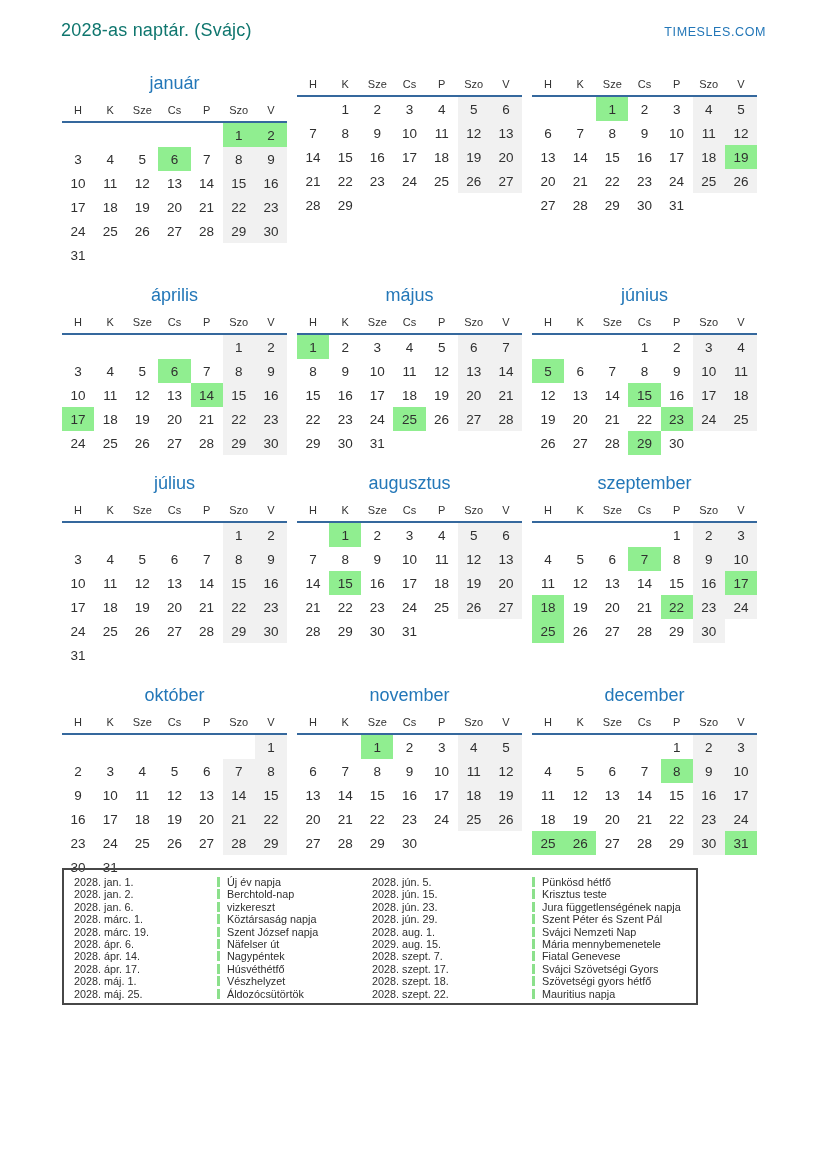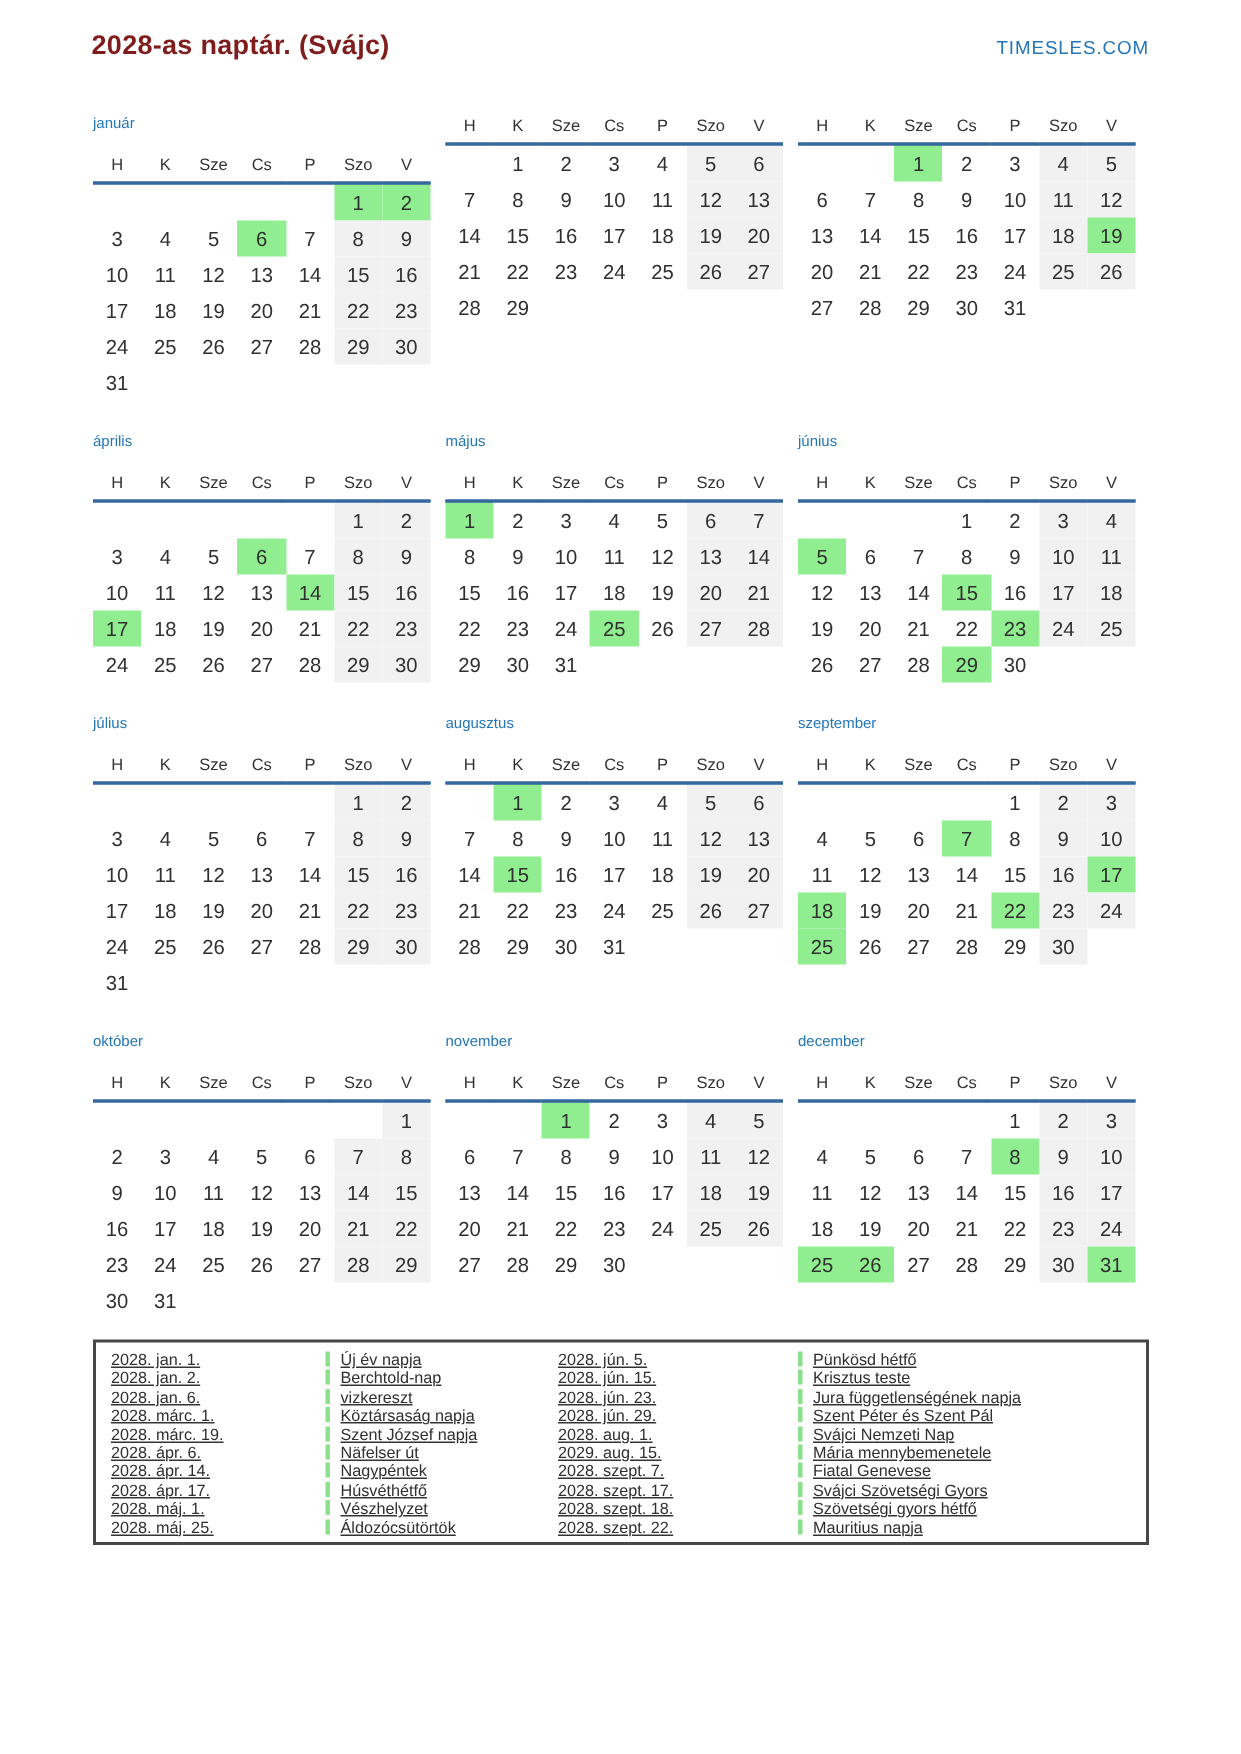--- a/index.html
+++ b/index.html
@@ -11,52 +11,52 @@
     --text:#343434;
     --border:#474747;
   }
   html,body{margin:0;padding:0;}
   body{
     width:827px;height:1169px;background:#ffffff;position:relative;
     font-family:"Liberation Sans","DejaVu Sans",sans-serif;color:var(--text);
   }
   .header-title{
     position:absolute;left:61px;top:20px;
-    font-size:18px;color:#7f1d1d;letter-spacing:0.2px;font-weight:bold;
+    font-size:18px;color:#0f766e;letter-spacing:0.2px;
   }
   .site-link{
     position:absolute;right:61px;top:25px;
     font-size:12.5px;letter-spacing:0.6px;color:var(--accent);
     text-decoration:none;cursor:pointer;
   }
   #months-grid{
     position:absolute;left:62px;top:73px;width:705px;
     display:grid;grid-template-columns:repeat(3,225px);
     column-gap:10px;row-gap:18px;
   }
   .month{width:225px;}
   .month-title{
-    text-align:left;font-size:10px;color:var(--accent);
+    text-align:center;font-size:18px;color:var(--accent);
     height:20px;line-height:20px;margin-bottom:6px;
   }
   table.month-table{border-collapse:collapse;width:100%;table-layout:fixed;}
   table.month-table th{
     font-size:11px;font-weight:normal;color:#333333;height:22px;
     vertical-align:middle;padding:0;border-bottom:2px solid var(--line);
   }
   table.month-table td{
     height:24px;text-align:center;vertical-align:middle;
     font-size:13.5px;color:#303030;padding:0;
   }
   td.weekend{background:var(--weekend);}
   td.holiday{background:var(--green);}
   #holiday-box{
-    position:absolute;left:62px;top:893px;width:704px;height:137px;
+    position:absolute;left:62px;top:868px;width:636px;height:137px;
     box-sizing:border-box;border:2px solid var(--border);
-    padding:6px 0 0 10px;overflow:hidden;text-decoration:underline;
+    padding:6px 0 0 10px;overflow:hidden;
   }
   .holiday-grid{
     display:grid;grid-template-columns:143px 155px 160px 1fr;
     grid-auto-rows:12.4px;
   }
   .hcell{
     font-size:10.8px;line-height:12.4px;color:#2f2f2f;white-space:nowrap;
   }
   .bar{
     display:inline-block;width:3px;height:10px;background:var(--bar);

